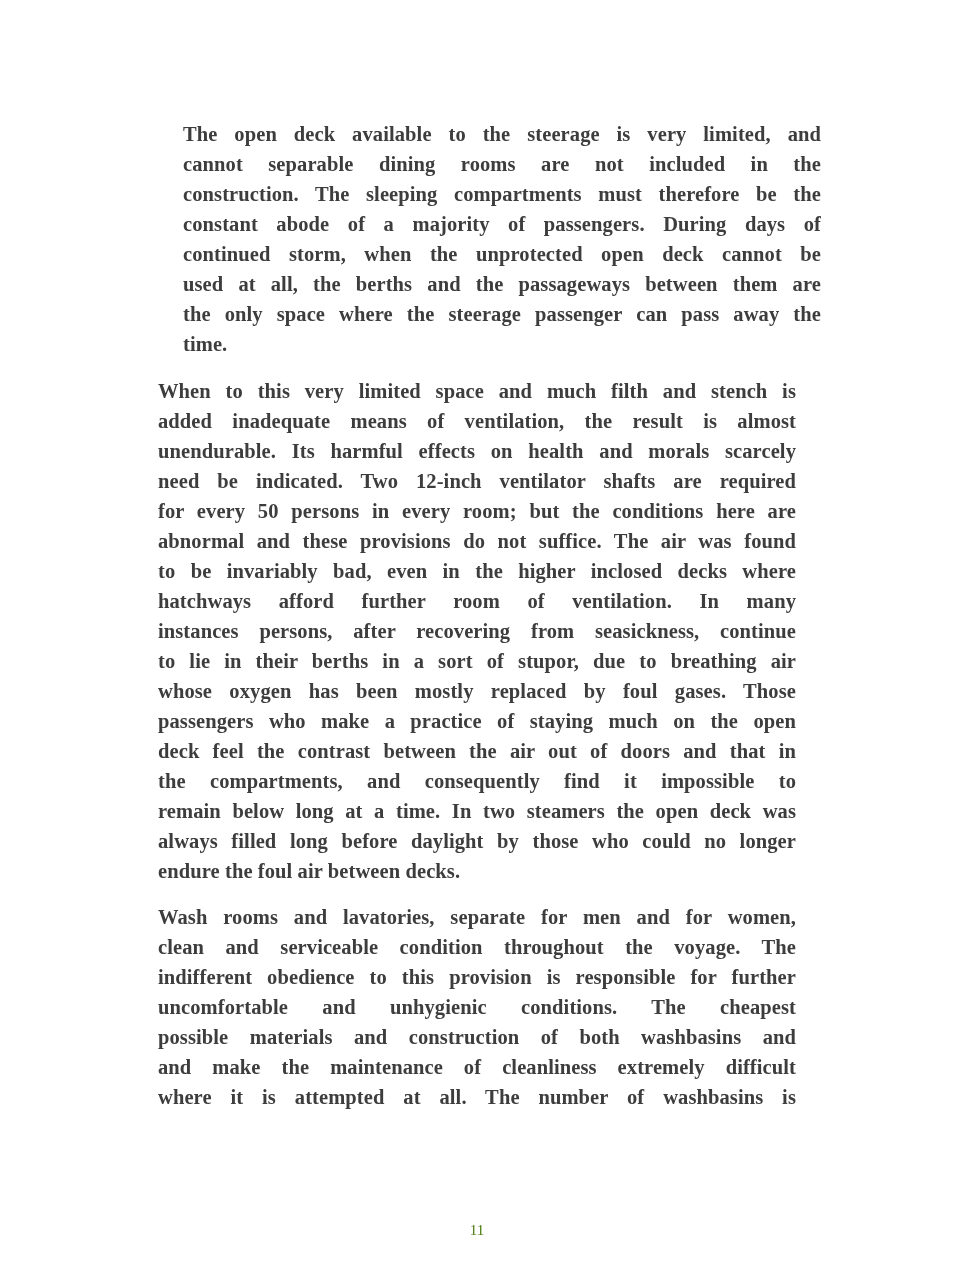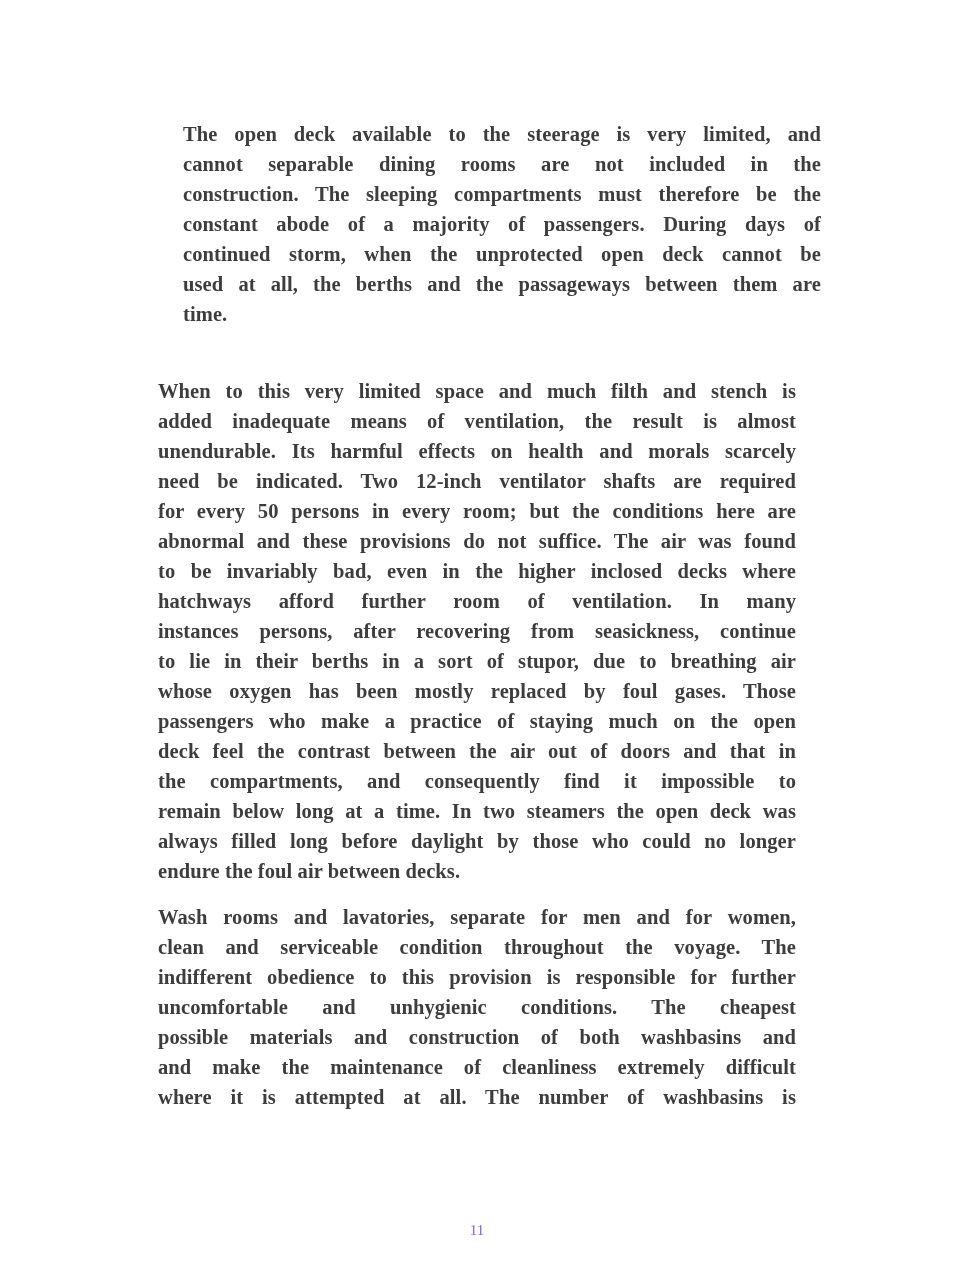--- a/index.html
+++ b/index.html
@@ -44,36 +44,37 @@
     }
     .para { position: absolute; left: 0; width: 638px; }
     .page-number {
       position: absolute;
       top: 1222px;
       left: 0;
       width: 954px;
       text-align: center;
       font-family: "Liberation Serif", "DejaVu Serif", serif;
       font-size: 15px;
-      color: #8b5cf6;
+      color: #4d7c0f;
     }
   </style>
 </head>
 <body>
 
 <div class="page">
   <div class="text-block" style="top:0;">
 
     <div class="para" style="top:119px;margin-left:25px;">
       <span class="line">The open deck available to the steerage is very limited, and</span>
       <span class="line">cannot separable dining rooms are not included in the</span>
       <span class="line">construction. The sleeping compartments must therefore be the</span>
       <span class="line">constant abode of a majority of passengers. During days of</span>
       <span class="line">continued storm, when the unprotected open deck cannot be</span>
       <span class="line">used at all, the berths and the passageways between them are</span>
+      <span class="line">the only space where the steerage passenger can pass away the</span>
       <span class="line last">time.</span>
     </div>
 
     <div class="para" style="top:376px;">
       <span class="line">When to this very limited space and much filth and stench is</span>
       <span class="line">added inadequate means of ventilation, the result is almost</span>
       <span class="line">unendurable. Its harmful effects on health and morals scarcely</span>
       <span class="line">need be indicated. Two 12-inch ventilator shafts are required</span>
       <span class="line">for every 50 persons in every room; but the conditions here are</span>
       <span class="line">abnormal and these provisions do not suffice. The air was found</span>

